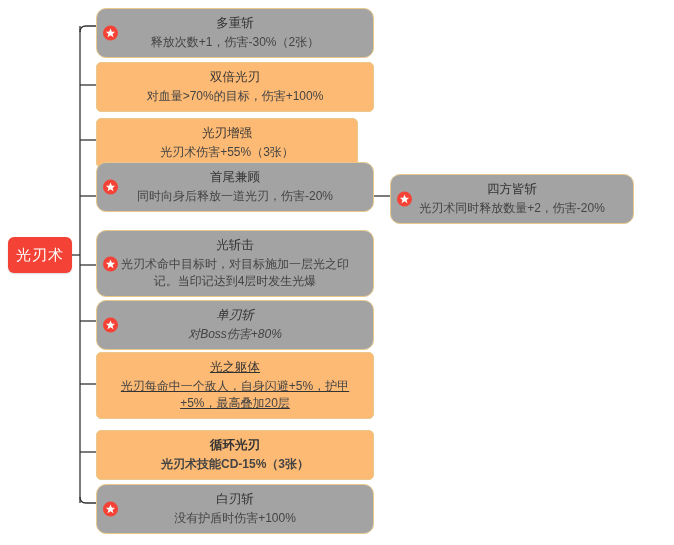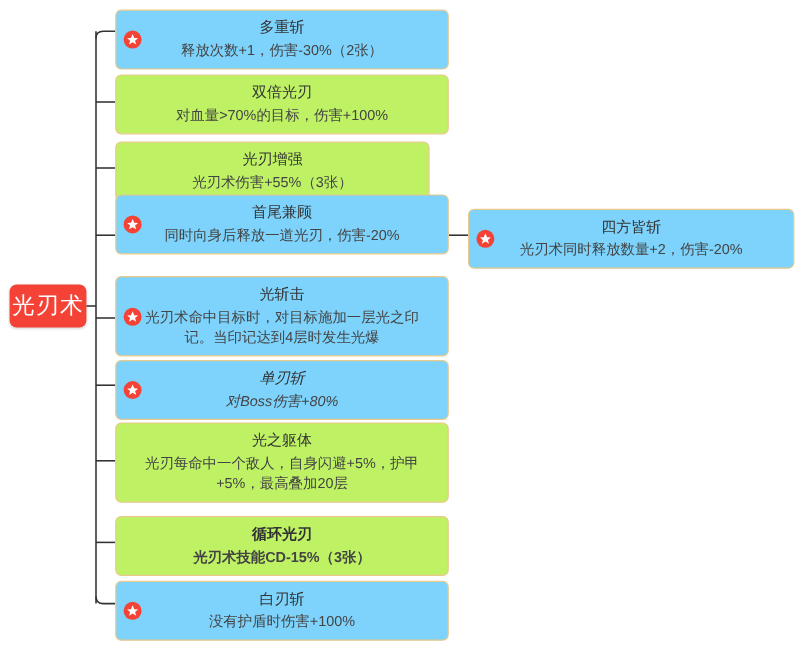--- a/index.html
+++ b/index.html
@@ -29,40 +29,41 @@
   }
   .root-node {
     position: absolute;
     left: 8px;
     top: 237px;
     width: 64px;
     height: 36px;
     background: #f44336;
     border-radius: 6px;
     color: #ffffff;
-    font-size: 19px;
+    font-size: 15px;
     display: flex;
     align-items: center;
     justify-content: center;
     letter-spacing: 1px;
     box-shadow: 0 1px 2px rgba(0,0,0,0.15);
   }
   .node {
     position: absolute;
     box-sizing: border-box;
     border: 1px solid #e8c98a;
     border-radius: 5px;
-    background: #bef264;
+    background: #fdba74;
     padding: 6px 10px 6px 10px;
     text-align: center;
     color: #333333;
   }
   .node.highlight {
-    background: #7dd3fc;
+    background: #a3a3a3;
     border-color: #e8c98a;
+    border-radius: 10px;
   }
   .node .title {
     font-size: 12.5px;
     color: #333333;
     line-height: 17px;
     margin-bottom: 2px;
   }
   .node .desc {
     font-size: 12px;
     color: #444444;
@@ -137,21 +138,21 @@
   <div class="node highlight" style="left:96px; top:162px; width:278px;">
     <span class="star">
       <svg width="11" height="11" viewBox="0 0 24 24">
           <polygon points="12,2 15,9 22,9.5 16.5,14 18.5,21 12,17 5.5,21 7.5,14 2,9.5 9,9" fill="#ffffff"></polygon>
         </svg>
     </span>
     <div class="title">首尾兼顾</div>
     <div class="desc">同时向身后释放一道光刃，伤害-20%</div>
   </div>
 
-  <div class="node highlight" style="left:390px; top:174px; width:272px;">
+  <div class="node highlight" style="left:390px; top:174px; width:244px;">
     <span class="star">
       <svg width="11" height="11" viewBox="0 0 24 24">
           <polygon points="12,2 15,9 22,9.5 16.5,14 18.5,21 12,17 5.5,21 7.5,14 2,9.5 9,9" fill="#ffffff"></polygon>
         </svg>
     </span>
     <div class="title">四方皆斩</div>
     <div class="desc">光刃术同时释放数量+2，伤害-20%</div>
   </div>
 
   <div class="node highlight" style="left:96px; top:230px; width:278px;">
@@ -167,21 +168,21 @@
   <div class="node highlight" style="left:96px; top:300px; width:278px;font-style:italic;">
     <span class="star">
       <svg width="11" height="11" viewBox="0 0 24 24">
           <polygon points="12,2 15,9 22,9.5 16.5,14 18.5,21 12,17 5.5,21 7.5,14 2,9.5 9,9" fill="#ffffff"></polygon>
         </svg>
     </span>
     <div class="title">单刃斩</div>
     <div class="desc">对Boss伤害+80%</div>
   </div>
 
-  <div class="node" style="left:96px; top:352px; width:278px;">
+  <div class="node" style="left:96px; top:352px; width:278px;text-decoration:underline;">
     <div class="title">光之躯体</div>
     <div class="desc" style="padding:0 6px;">光刃每命中一个敌人，自身闪避+5%，护甲+5%，最高叠加20层</div>
   </div>
 
   <div class="node" style="left:96px; top:430px; width:278px;font-weight:bold;">
     <div class="title">循环光刃</div>
     <div class="desc">光刃术技能CD-15%（3张）</div>
   </div>
 
   <div class="node highlight" style="left:96px; top:484px; width:278px;">

